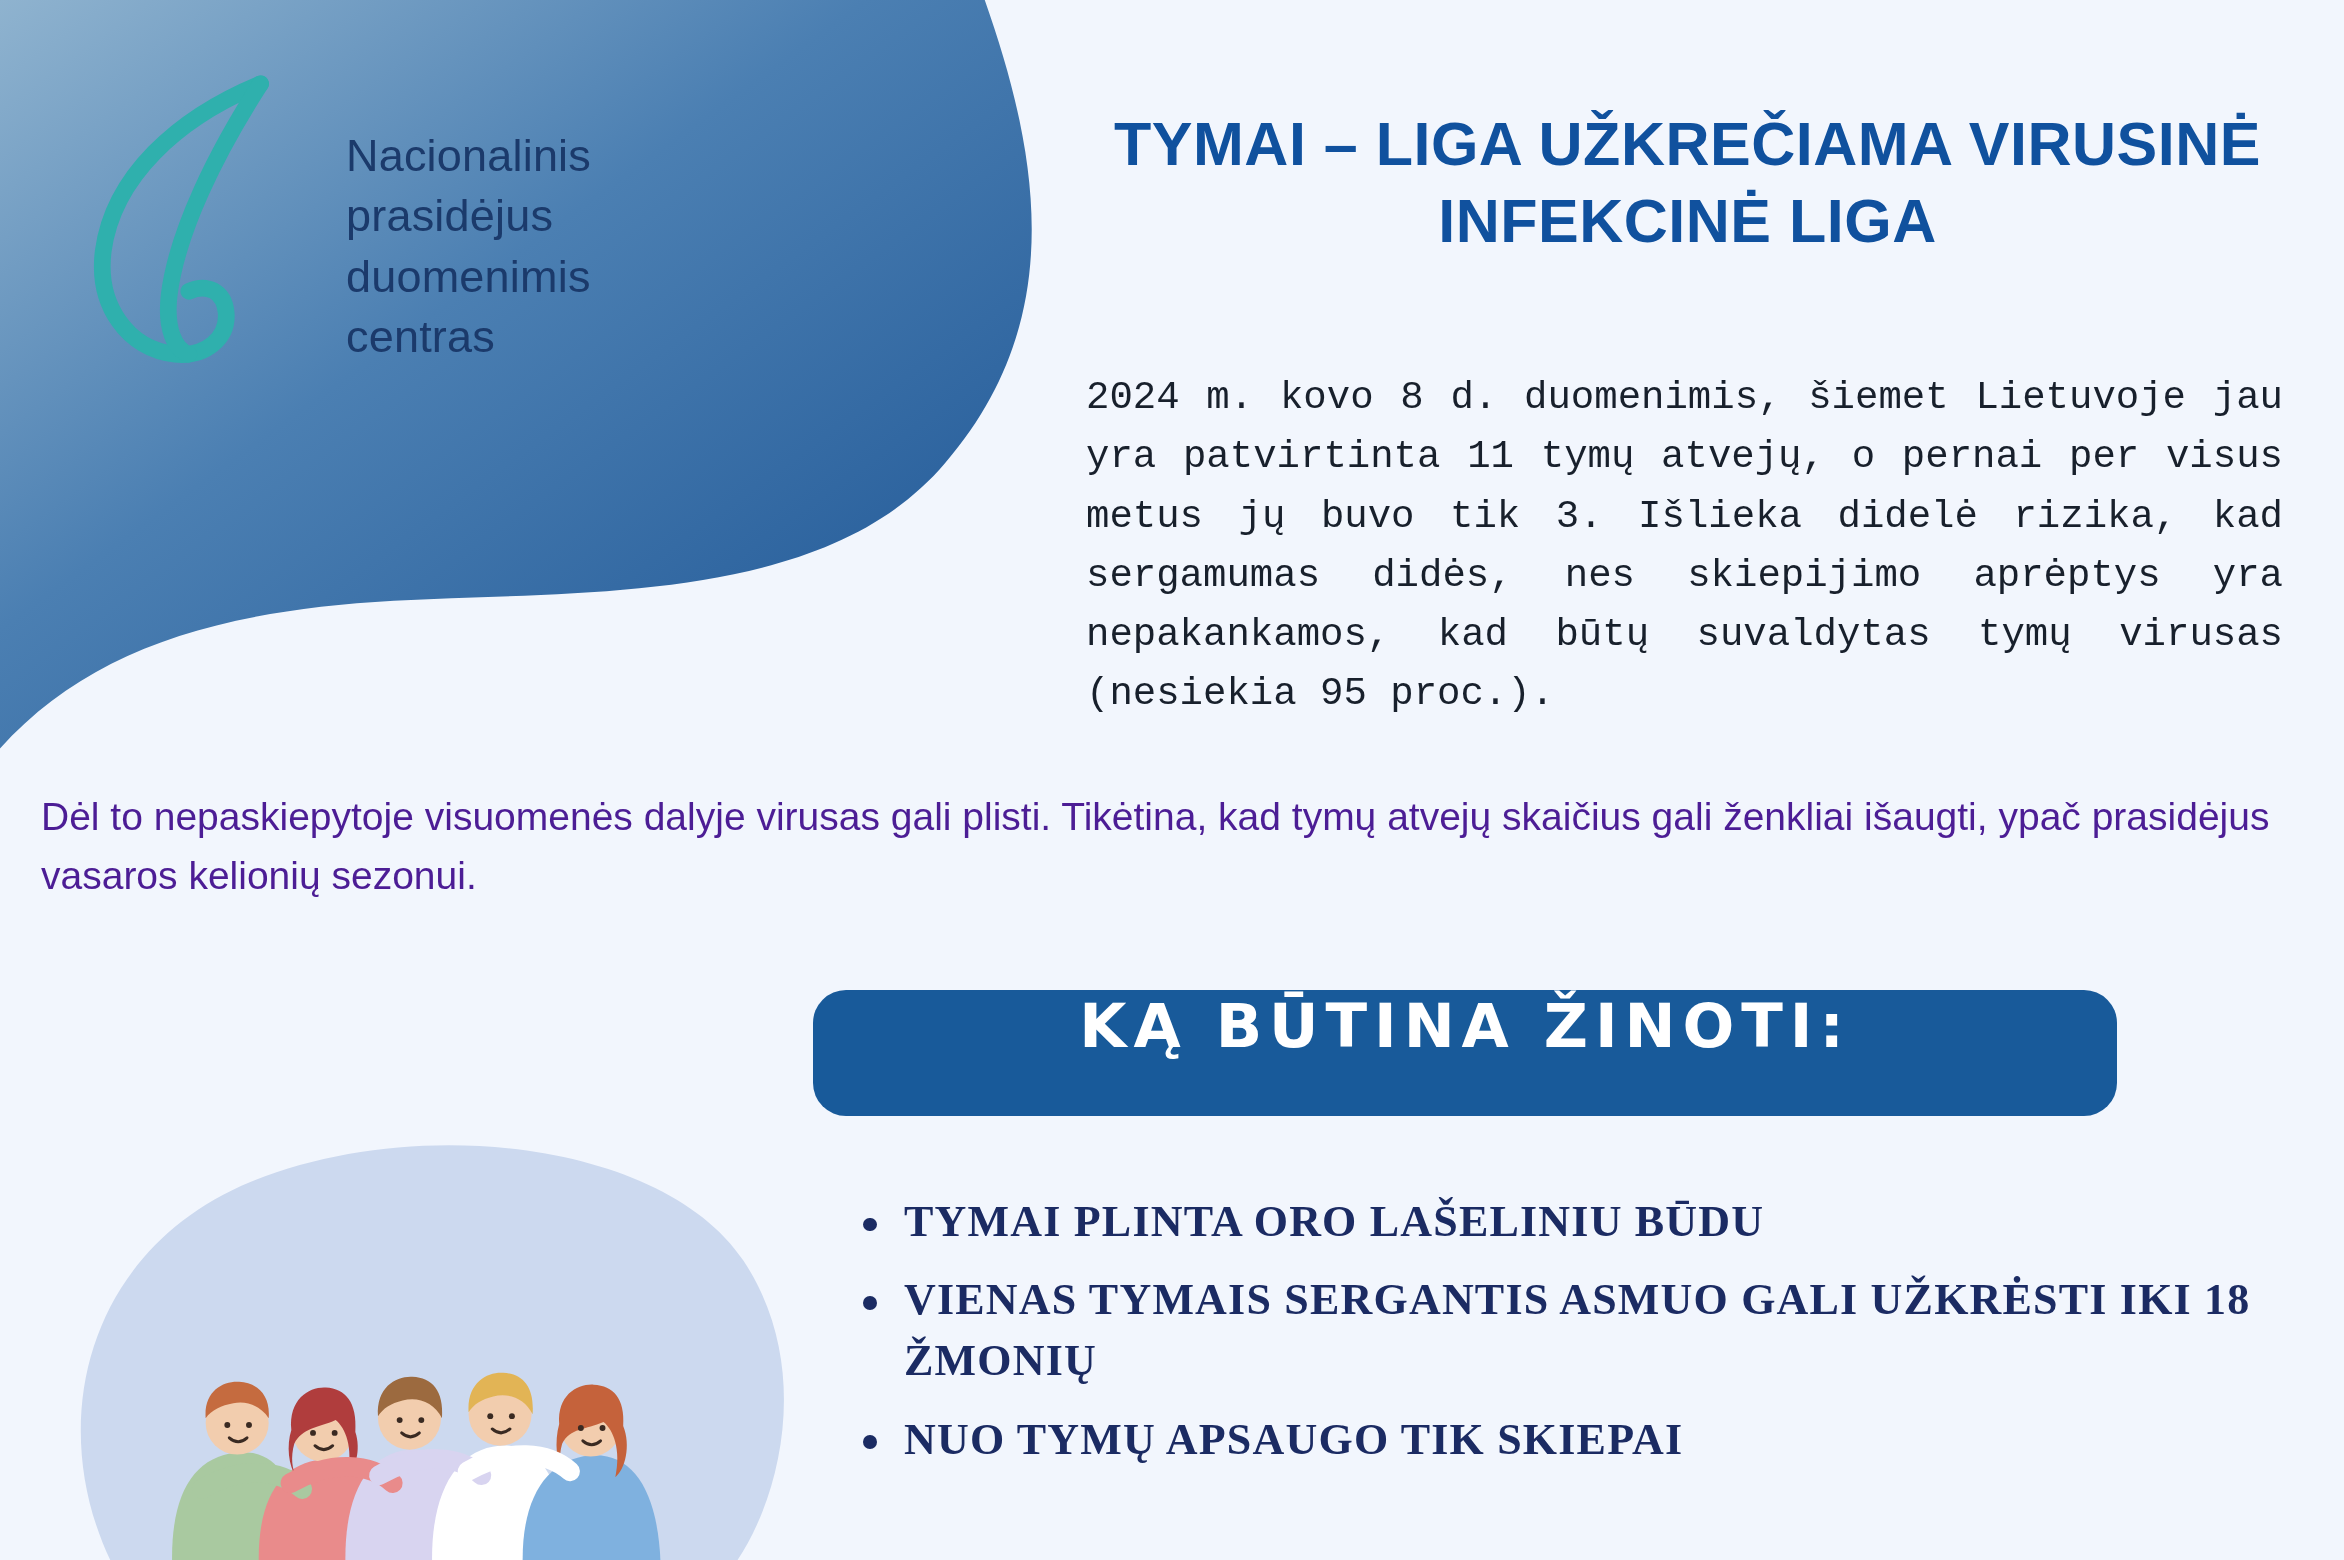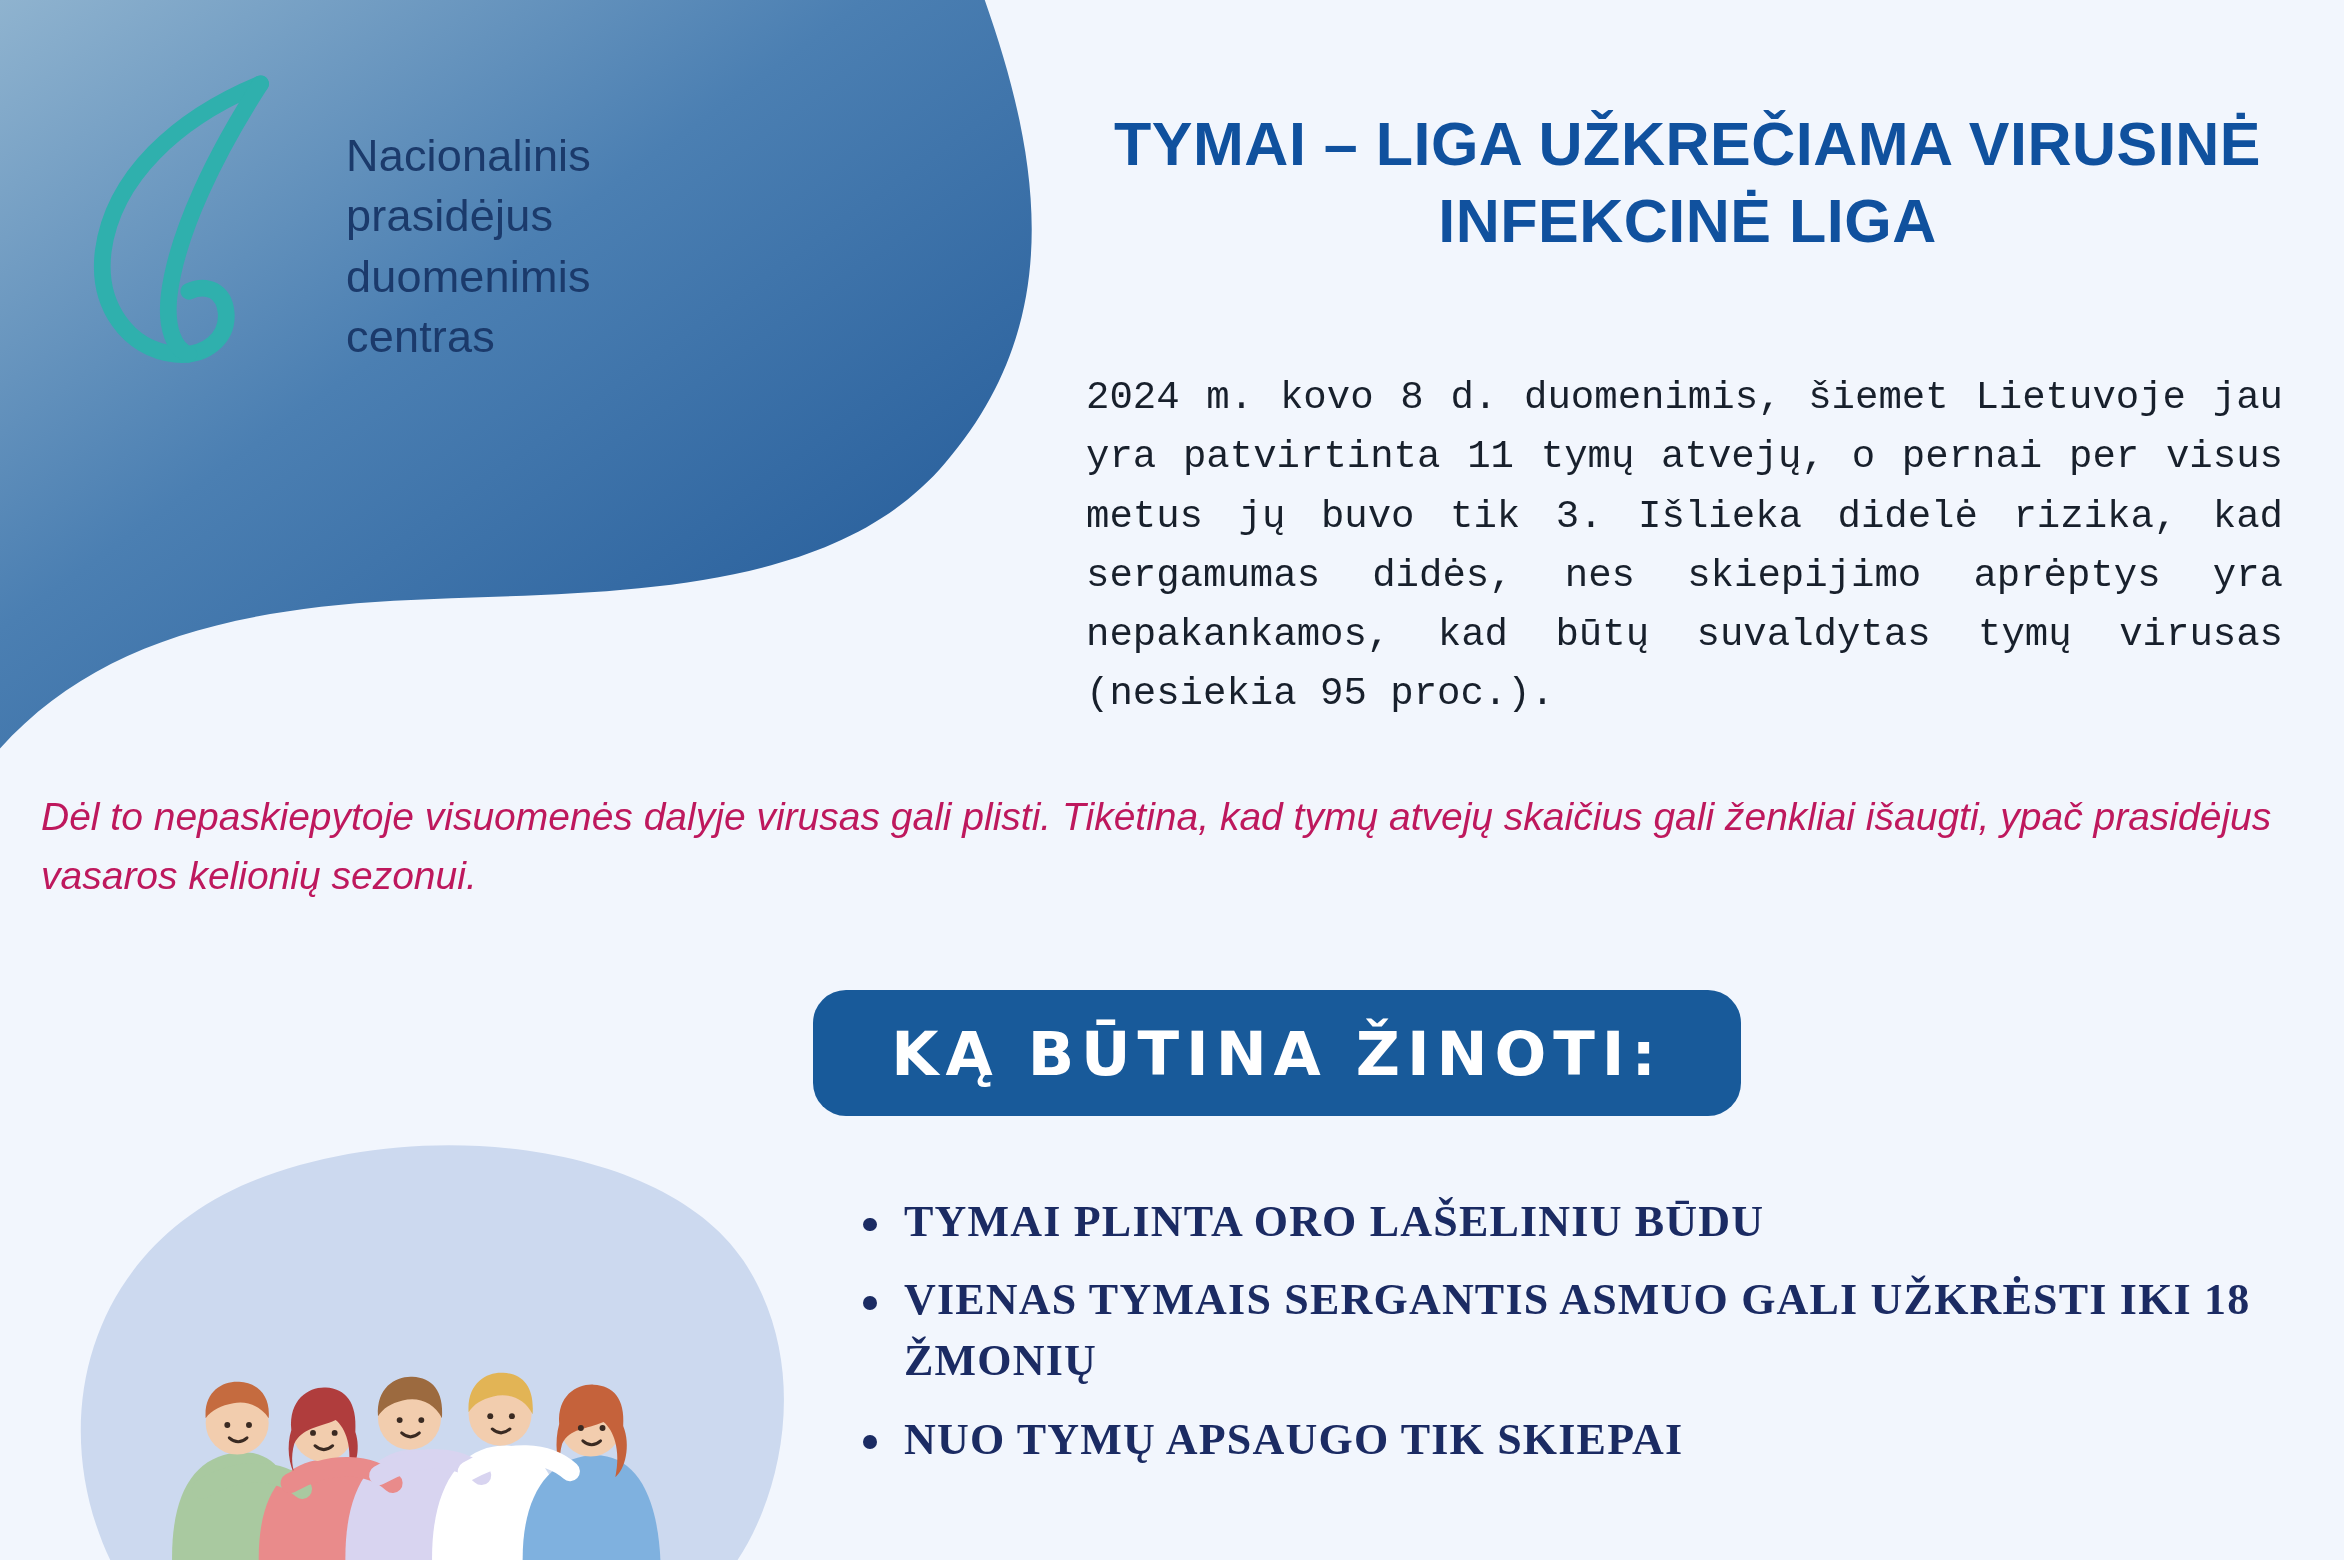--- a/index.html
+++ b/index.html
@@ -68,37 +68,35 @@
     line-height: 1.52;
     text-align: justify;
     font-family: Liberation Mono, monospace;
   }
 
   #second-para {
     position: absolute;
     top: 788px;
     left: 41px;
     width: 2266px;
-    color: #be185d;
+    color: #4c1d95;
     font-size: 39px;
     line-height: 1.5;
-    font-style: italic;
   }
 
   
   #banner {
     position: absolute;
     top: 990px;
     left: 813px;
-    width: 928px;
+    width: 1304px;
     height: 126px;
     background: #185a9a;
     border-radius: 33px;
     display: flex;
-    align-items: center;
     justify-content: center;
   }
   #banner-label {
     color: #ffffff;
     font-size: 61px;
     font-weight: bold;
     letter-spacing: 6.9px;
     font-family: "DejaVu Sans", sans-serif;
   }
 

